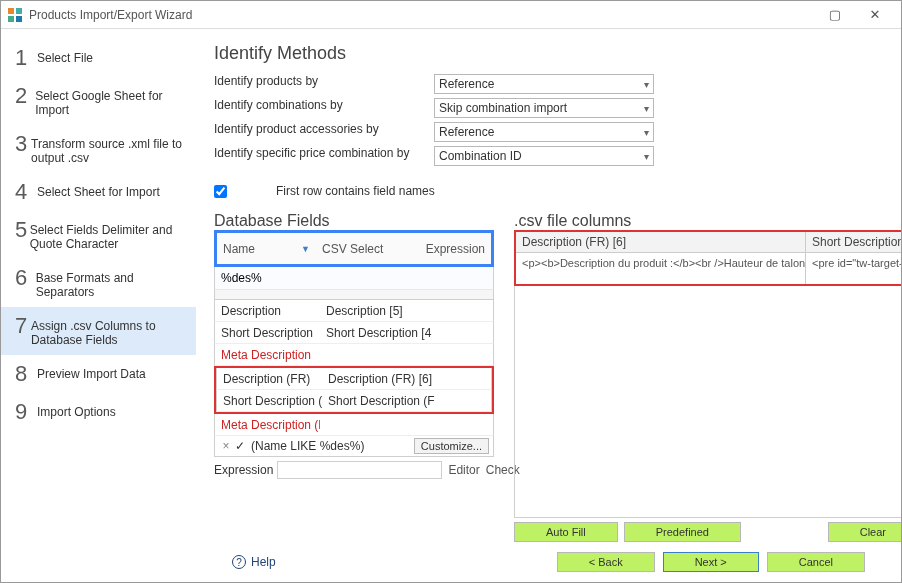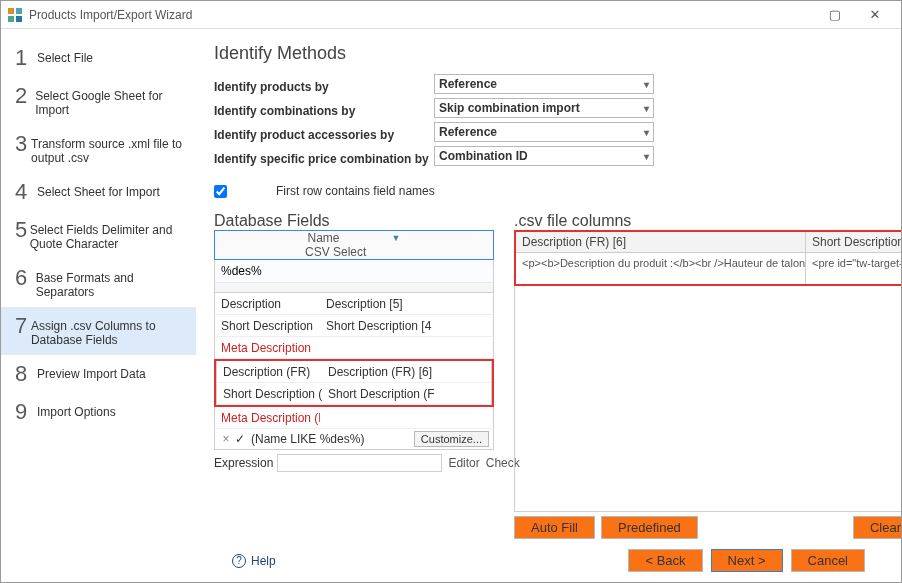--- a/index.html
+++ b/index.html
@@ -9,31 +9,31 @@
 .titlebar .title { flex:1; color:#555; }
 .titlebar .winbtn { width:40px; text-align:center; color:#555; cursor:pointer; font-size:13px; }
 .main { flex:1; display:flex; overflow:hidden; }
 .sidebar { width:195px; border-right:0; padding-top:10px; }
 .step { display:flex; align-items:flex-start; padding:8px 10px 8px 14px; cursor:pointer; }
 .step.active { background:#dceafa; }
 .step .num { font-size:22px; font-weight:300; color:#5a5a5a; width:22px; line-height:22px; }
 .step .label { padding-top:4px; color:#333; }
 .content { flex:1; padding:14px 18px 0 18px; display:flex; flex-direction:column; overflow:hidden; }
 h2.section { font-size:18px; font-weight:400; color:#444; margin-bottom:10px; }
-.identify-row { display:flex; align-items:flex-end; margin-bottom:4px;font-weight:bold; }
+.identify-row { display:flex; align-items:flex-start; margin-bottom:4px; }
 .identify-row .lbl { width:220px; color:#333; }
 .identify-row .sel { width:220px; height:20px; border:1px solid #b8b8b8; padding:1px 4px; background:#fff; display:flex; align-items:center; justify-content:space-between; cursor:pointer; }
 .identify-row .sel .caret { color:#666; font-size:10px; }
 .chk-row { margin-top:14px; display:flex; align-items:center;gap:43px; }
 .chk-row input { margin-right:6px; }
 .cols { display:flex; margin-top:14px; gap:20px; flex:1; min-height:0; }
 .leftcol { width:280px; display:flex; flex-direction:column; }
 .rightcol { flex:1; display:flex; flex-direction:column; }
 .subhead { font-size:16px; font-weight:400; color:#444; }
-.grid-head { display:flex; border:1px solid #3b82f6; background:#fafafa; height:30px; align-items:center;flex-direction:column; }
+.grid-head { display:flex; border:3px solid #3b82f6; background:#fafafa; height:37px; align-items:center; }
 .grid-head .cell { padding:0 6px; color:#555; }
 .grid-head .c1 { width:105px; display:flex; justify-content:space-between; align-items:center; }
 .filterrow { border-left:1px solid #cfcfcf; border-right:1px solid #cfcfcf; border-bottom:1px solid #e8e8e8; }
 .filterrow input { width:100%; border:none; padding:4px 6px; outline:none; background:#fafcff; }
 .dbrow { display:flex; border-left:1px solid #cfcfcf; border-right:1px solid #cfcfcf; border-bottom:1px solid #eee; height:22px; align-items:center; }
 .dbrow.spacer { height:10px; border-bottom:1px solid #cfcfcf; background:#f6f6f6; }
 .dbrow .cell { padding:0 6px; overflow:hidden; white-space:nowrap; }
 .dbrow .c1 { width:105px; }
 .dbrow.meta { color:#c22; }
 .highlight-box { border:2px solid #d33; }
@@ -48,21 +48,21 @@
 .expr-row .link { color:#555; margin-left:6px; cursor:pointer; }
 .descbox { border:1px solid #cfcfcf; height:58px; margin-top:4px; padding:3px 5px; color:#666; }
 .csv-table { border:2px solid #d33; display:flex; height:56px; }
 .csv-col { border-right:1px solid #ccc; overflow:hidden; display:flex; flex-direction:column; }
 .csv-col:last-child { border-right:none; }
 .csv-col .hdr { background:#f3f3f3; border-bottom:1px solid #ccc; padding:3px 6px; color:#444; white-space:nowrap; }
 .csv-col .val { padding:4px 6px; color:#555; white-space:nowrap; font-size:11px; }
 .csv-empty { flex:1; border:1px solid #cfcfcf; border-top:none; }
 .csv-buttons { display:flex; gap:6px; margin-top:4px; align-items:center; }
 .csv-buttons .spacer { flex:1; }
-.btn { border:1px solid #b8b8b8; background:#f97316; padding:3px 16px; cursor:pointer; font-size:13px; }
+.btn { border:1px solid #b8b8b8; background:#bef264; padding:3px 31px; cursor:pointer; font-size:11px; }
 .footer { display:flex; align-items:center; padding:10px 18px; border-top:0; }
 .footer .help { color:#247; cursor:pointer; display:flex; align-items:center; gap:5px; }
 .footer .help .qicon { width:14px; height:14px; border:1.3px solid #247; border-radius:50%; display:inline-flex; align-items:center; justify-content:center; font-size:10px; color:#247; }
 .footer .spacer { flex:1; }
 .footer .btn.primary { border:1.5px solid #3d7fc6; }
 .caret-down { font-size:9px; color:#3d7fc6; }
 </style>
 </head>
 <body>
 

